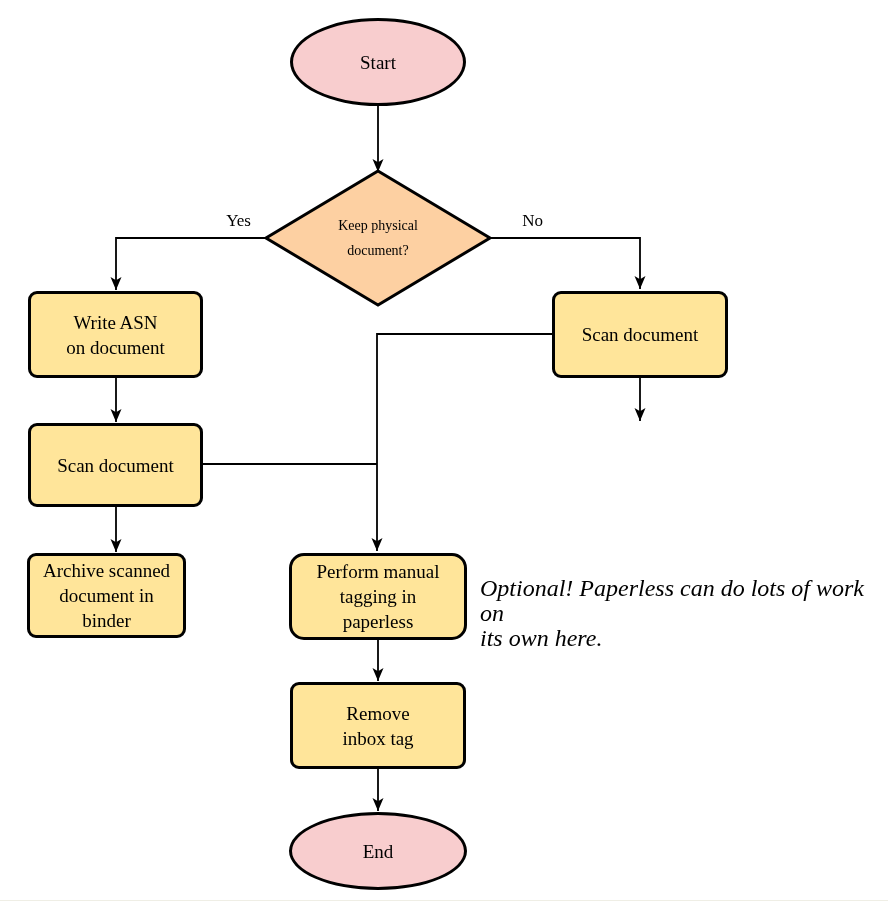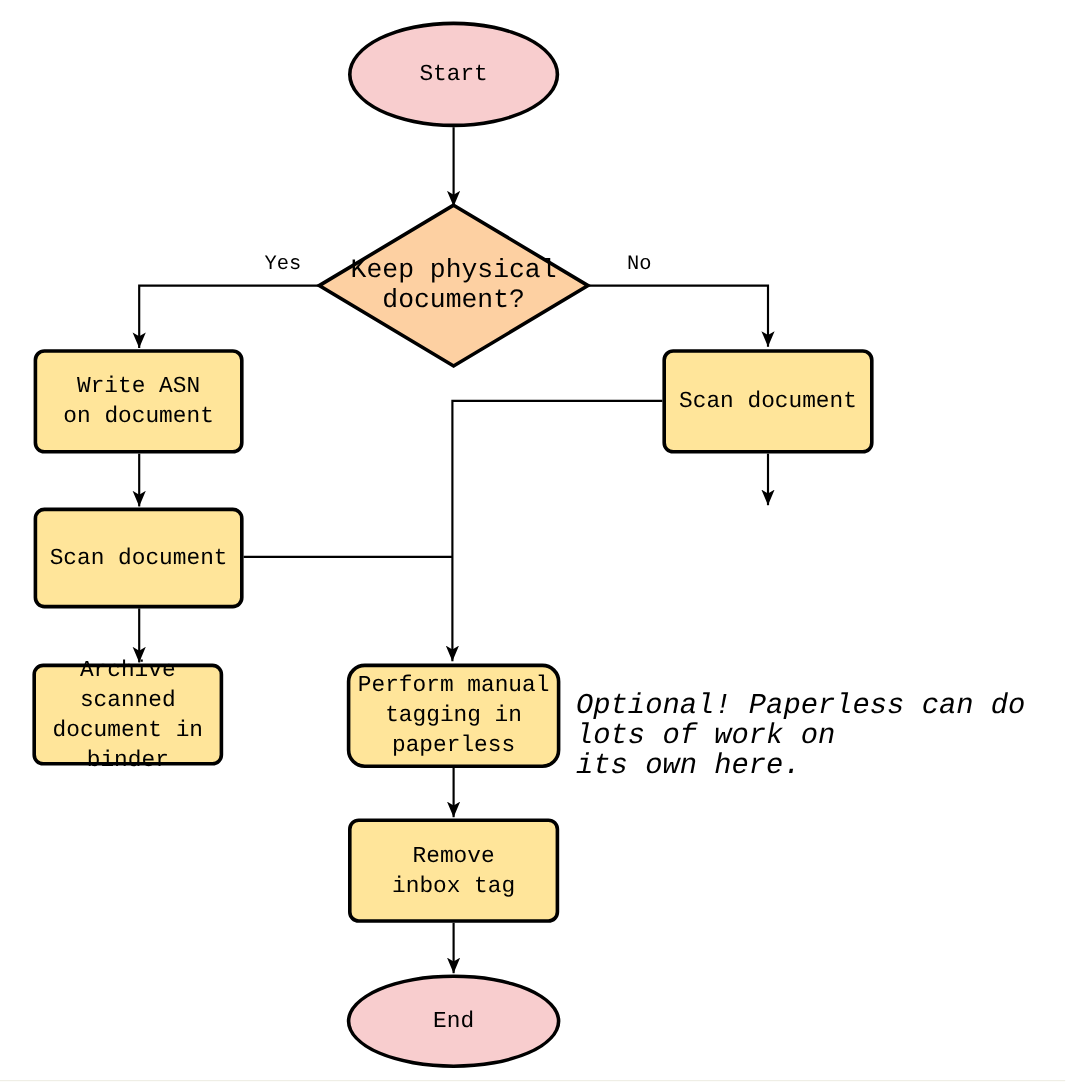--- a/index.html
+++ b/index.html
@@ -2,21 +2,21 @@
 <html><head>
 <meta charset="utf-8">
 <style>
   html, body { margin: 0; padding: 0; background: #ffffff; }
   #canvas {
     position: relative;
     width: 888px;
     height: 907px;
     background: #ffffff;
     overflow: hidden;
-    font-family: Liberation Mono, monospace;
+    font-family: Liberation Serif, serif;
     color: #000000;
   }
   #connectors {
     position: absolute;
     left: 0; top: 0;
     width: 888px; height: 907px;
     pointer-events: none;
   }
   #connectors polyline {
     fill: none;
@@ -44,21 +44,21 @@
     border: 3px solid #000000;
     border-radius: 9px;
   }
   .decision-wrap { position: absolute; }
   .decision-label {
     position: absolute;
     display: flex;
     align-items: center;
     justify-content: center;
     text-align: center;
-    font-size: 22px;
+    font-size: 14px;
     line-height: 25px;
     white-space: pre-line;
   }
   .edge-label {
     position: absolute;
     font-size: 17px;
     line-height: 20px;
     text-align: right;
     width: 44px;
   }

